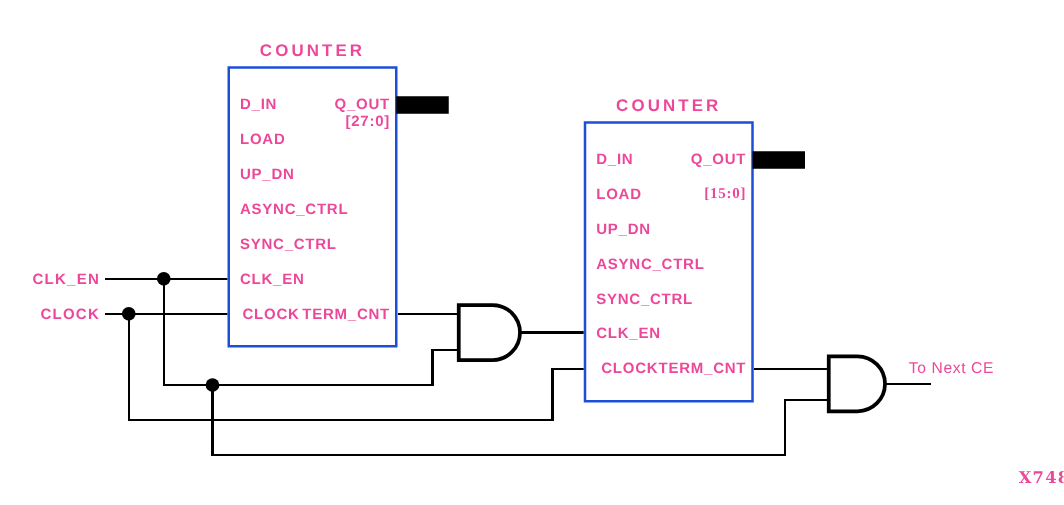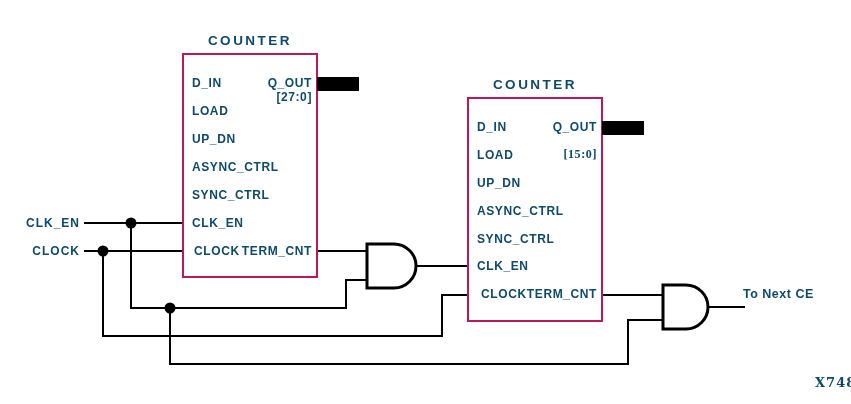--- a/index.html
+++ b/index.html
@@ -1,39 +1,39 @@
 <!DOCTYPE html>
 <html><head>
 <meta charset="utf-8">
 <style>
   html,body { margin:0; padding:0; background:#ffffff; }
   .canvas {
     position:relative; width:851px; height:404px; background:#ffffff;
-    font-family:"Liberation Sans", sans-serif; color:#0c4a6e; overflow:hidden;
+    font-family:"Liberation Sans", sans-serif; color:#ec4899; overflow:hidden;
   }
   .overlay { position:absolute; left:0; top:0; width:851px; height:404px; }
   .block {
-    position:absolute; border:2px solid #be185d; background:#ffffff; box-sizing:border-box;
+    position:absolute; border:2px solid #1d4ed8; background:#ffffff; box-sizing:border-box;
   }
   .blocktitle {
     position:absolute; font-weight:bold; font-size:13.5px; letter-spacing:2.5px;
     text-align:center; line-height:15px; white-space:nowrap;
   }
   .pin {
     position:absolute; font-weight:bold; font-size:12px; letter-spacing:0.6px;
     line-height:14px; white-space:nowrap;
   }
   .pin.r { text-align:right; }
   .netlabel {
     position:absolute; font-weight:bold; font-size:12px; letter-spacing:1px;
     line-height:14px; text-align:right; white-space:nowrap;
   }
   .annot {
-    position:absolute; font-weight:bold; font-size:12.5px; letter-spacing:0.5px;
-    line-height:14px; white-space:nowrap;margin-left:16px;
+    position:absolute; font-weight:normal; font-size:12.5px; letter-spacing:0.5px;
+    line-height:14px; white-space:nowrap;
   }
   .bus { position:absolute; background:#000; }
   .fig {
     position:absolute; font-family:"DejaVu Serif", serif; font-weight:bold;
     font-size:13px; letter-spacing:1px; line-height:14px; white-space:nowrap;margin-left:36px;
   }
 </style>
 </head>
 <body>
 

